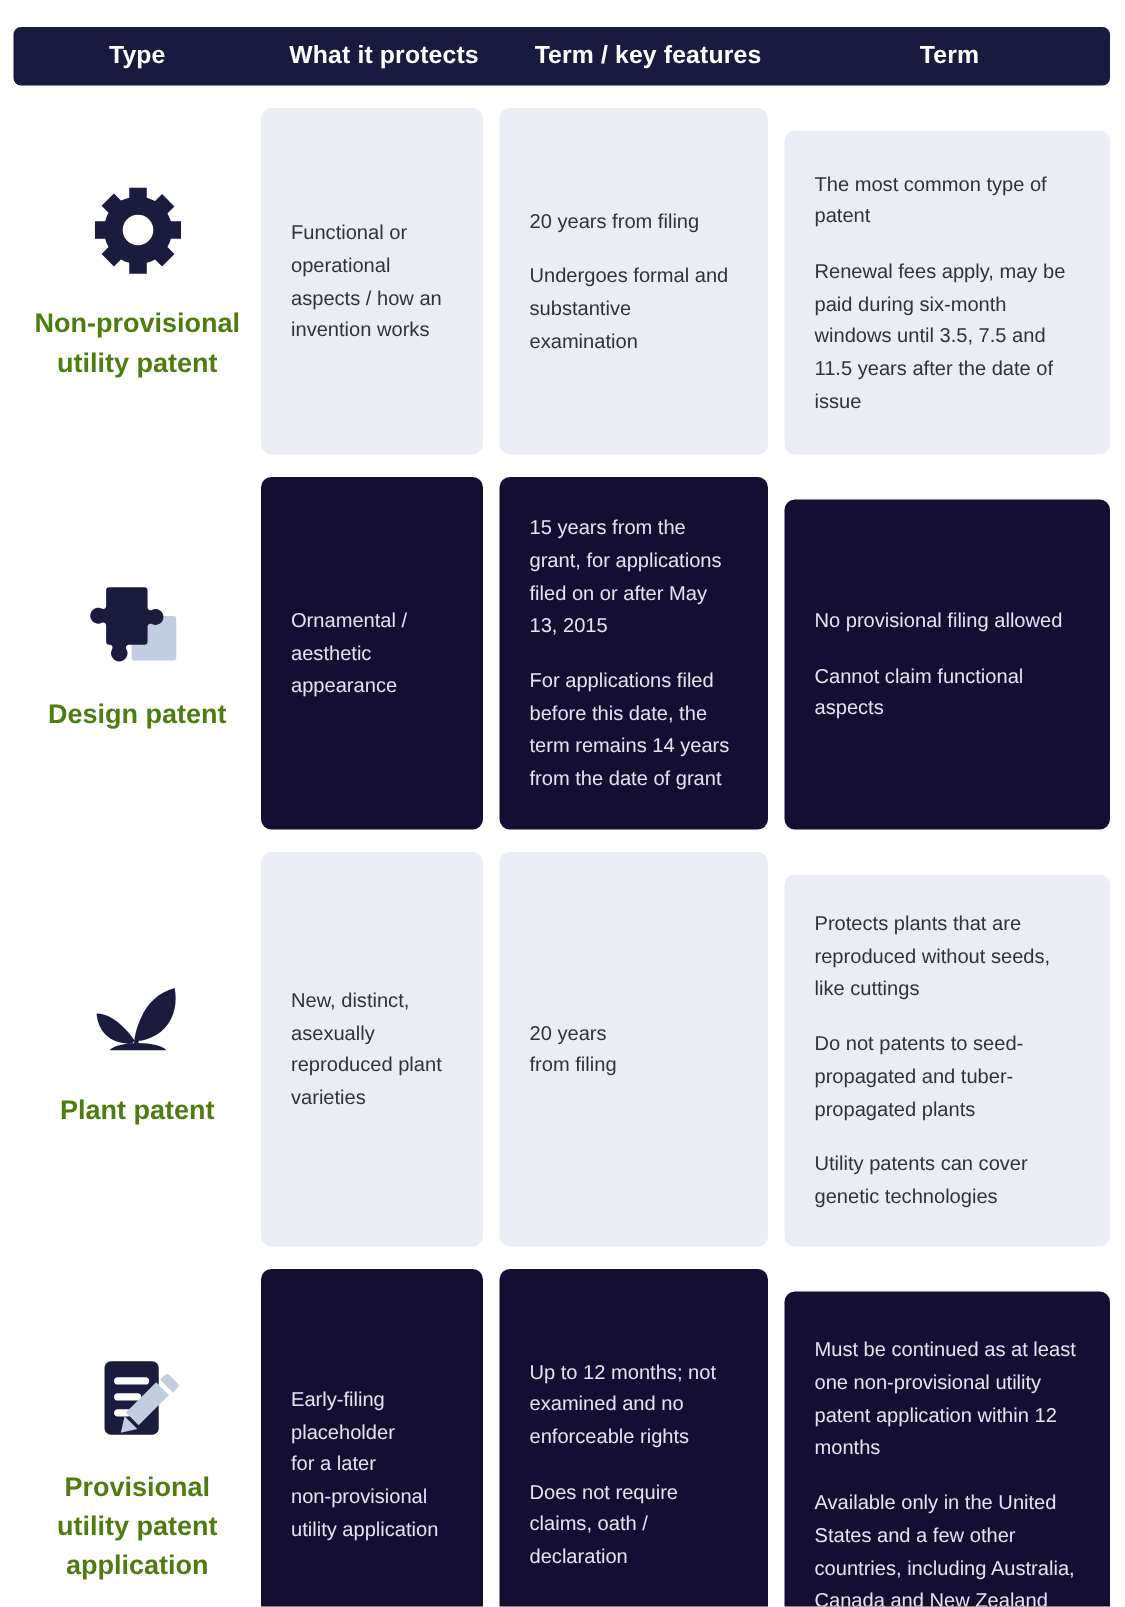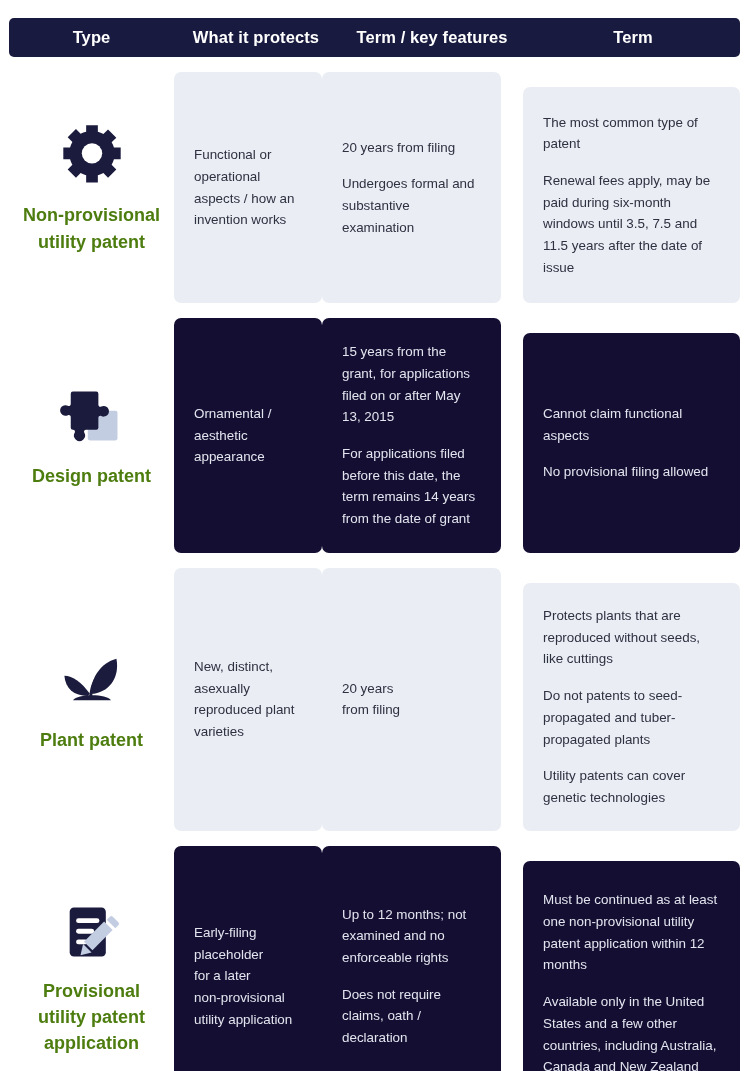--- a/index.html
+++ b/index.html
@@ -89,22 +89,22 @@
     padding: 22px 20px;
     display: flex;
     flex-direction: column;
     justify-content: center;
     font-size: 13.4px;
     line-height: 1.62;
   }
   .cell.light { background: #eaedf4; color: #2e3140; }
   .cell.dark  { background: #140f32; color: #e2e4ef; }
 
-  .cell-protect { flex: 0 0 148px; }
-  .cell-term    { flex: 0 0 179px; margin-right: 22px; }
+  .cell-protect { flex: 0 0 148px; margin-right: 11px; }
+  .cell-term    { flex: 0 0 179px; margin-right: 11px; }
   .cell-notes   { flex: 1 1 auto; margin-top: 15px; }
 
   .cell p + p { margin-top: 15px; }
   .cell p { white-space: pre-line; }
 
   
   .cell.centered-text { text-align: left; }
 </style>
 </head>
 <body>
@@ -155,22 +155,22 @@
         <span class="type-label">Design patent</span>
       </div>
       <div class="cell dark cell-protect">
         <p>Ornamental / aesthetic appearance</p>
       </div>
       <div class="cell dark cell-term">
         <p>15 years from the grant, for applications filed on or after May 13, 2015</p>
         <p>For applications filed before this date, the term remains 14 years from the date of grant</p>
       </div>
       <div class="cell dark cell-notes">
+        <p>No provisional filing allowed</p>
         <p>Cannot claim functional aspects</p>
-        <p>No provisional filing allowed</p>
       </div>
     </div>
 
     <div class="data-row r3">
       <div class="type-cell">
         <span class="type-icon">
           <svg width="68" height="68" viewBox="0 0 64 64" aria-hidden="true">
             <g fill="#1b1b3d">
               <path d="M31 44C31 29 40 15 55 11c3 16-5 30-21 33z"></path>
               <path d="M30 44C22 33 14 27 6 27c1 12 9 19 22 19z"></path>

